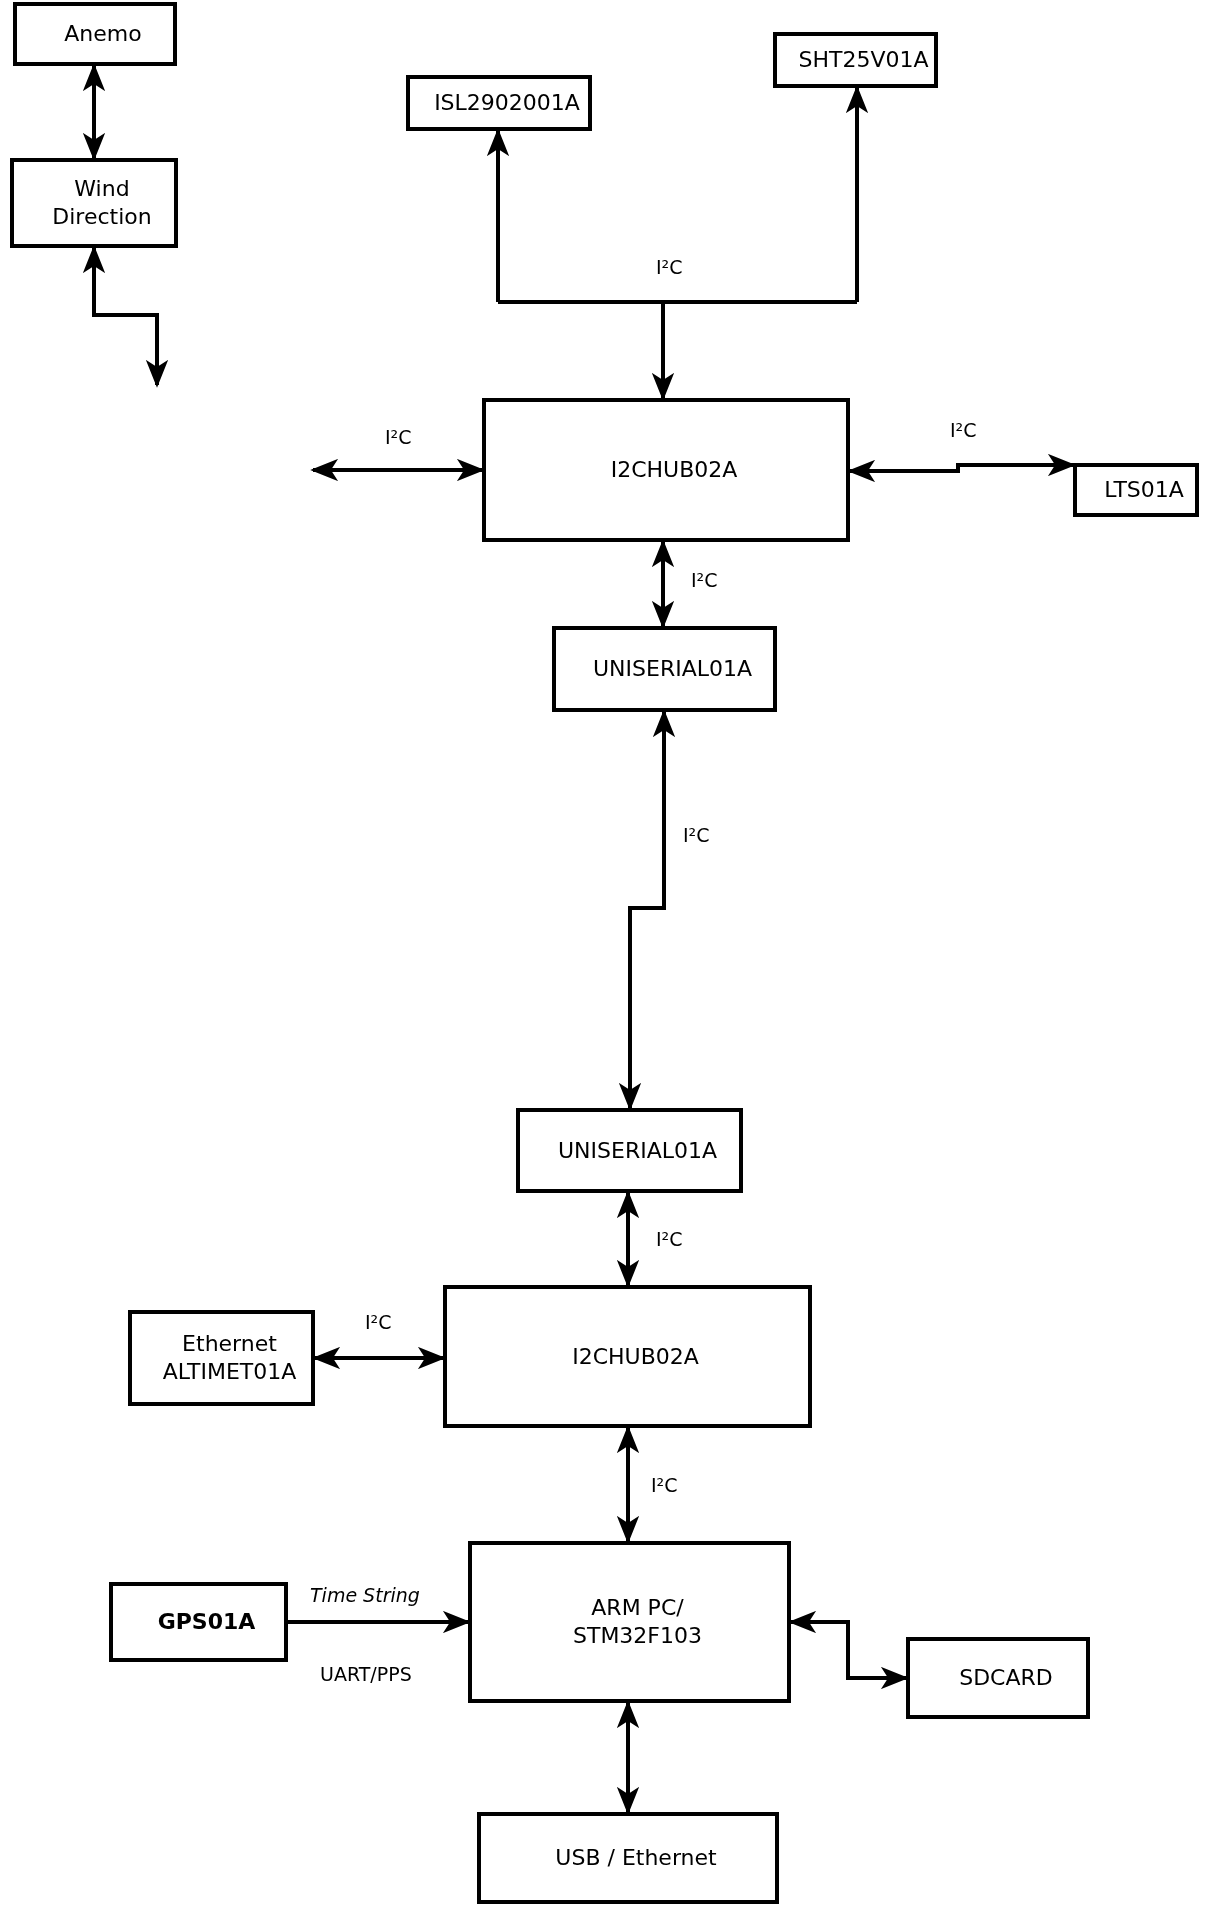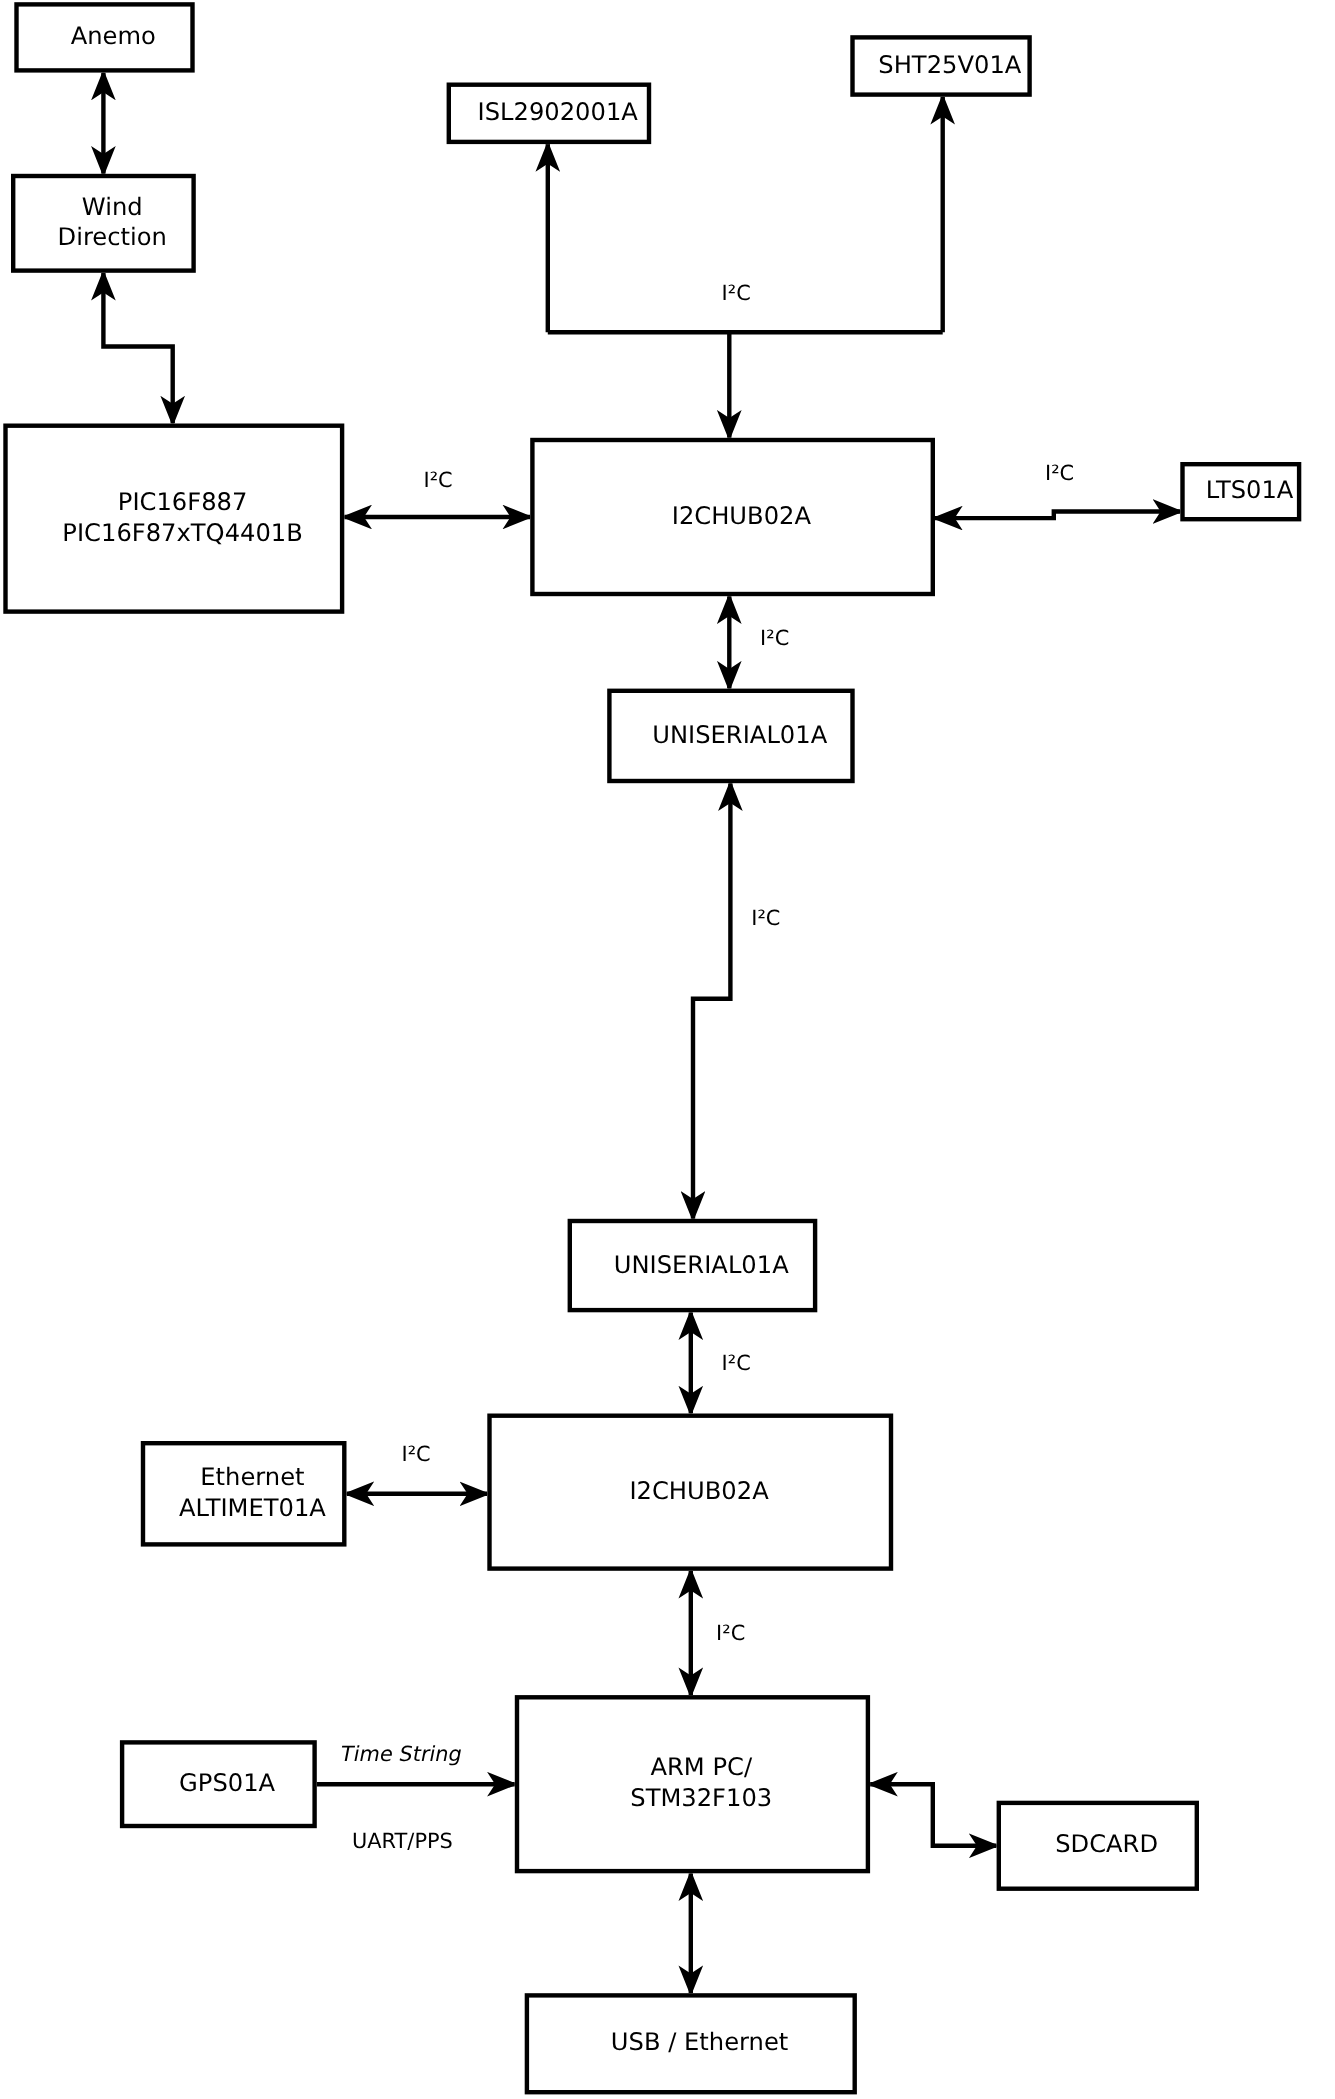--- a/index.html
+++ b/index.html
@@ -15,27 +15,27 @@
   }
   .lbl { position:absolute; font-size:19px; white-space:nowrap; }
 
   
   #b-anemo      { left:13px;   top:2px;    width:164px; height:64px;  }
   #b-wind       { left:10px;   top:158px;  width:168px; height:90px;  }
   #b-pic        { left:3px;    top:385px;  width:310px; height:173px; }
   #b-isl        { left:406px;  top:75px;   width:186px; height:56px;  }
   #b-sht        { left:773px;  top:32px;   width:165px; height:56px;  }
   #b-hub1       { left:482px;  top:398px;  width:368px; height:144px; }
-  #b-lts        { left:1073px; top:420px;  width:110px; height:54px;justify-content:center;  }
+  #b-lts        { left:1073px; top:463px;  width:126px; height:54px;justify-content:center;  }
   #b-uni1       { left:552px;  top:626px;  width:225px; height:86px;  }
   #b-uni2       { left:516px;  top:1108px; width:227px; height:85px;  }
   #b-hub2       { left:443px;  top:1285px; width:369px; height:143px; }
   #b-baro       { left:128px;  top:1310px; width:187px; height:96px;  }
   #b-arm        { left:468px;  top:1541px; width:323px; height:162px; }
-  #b-gps        { left:109px;  top:1582px; width:179px; height:80px;  }
+  #b-gps        { left:109px;  top:1582px; width:179px; height:80px;font-weight:bold;  }
   #b-sdcard     { left:906px;  top:1637px; width:184px; height:82px;  }
   #b-usb        { left:477px;  top:1812px; width:302px; height:92px;justify-content:center;  }
 
   
   #l-bus       { left:656px; top:256px;  }
   #l-pic-hub   { left:385px; top:426px;  }
   #l-hub-lts   { left:950px; top:419px;  }
   #l-hub-uni   { left:691px; top:569px;  }
   #l-uni-link  { left:683px; top:824px;  }
   #l-uni-hub2  { left:656px; top:1228px; }
@@ -77,24 +77,20 @@
 
   <div class="box" id="b-anemo">
     <span>Anemo</span>
   </div>
 
   <div class="box" id="b-wind">
     <span>Wind</span>
     <span>Direction</span>
   </div>
 
-  <div class="box" id="b-pic">
-    <span>PIC16F887</span>
-    <span>PIC16F87xTQ4401B</span>
-  </div>
 
   <div class="box" id="b-isl">
     <span>ISL2902001A</span>
   </div>
 
   <div class="box" id="b-sht">
     <span>SHT25V01A</span>
   </div>
 
   <div class="box" id="b-hub1">

